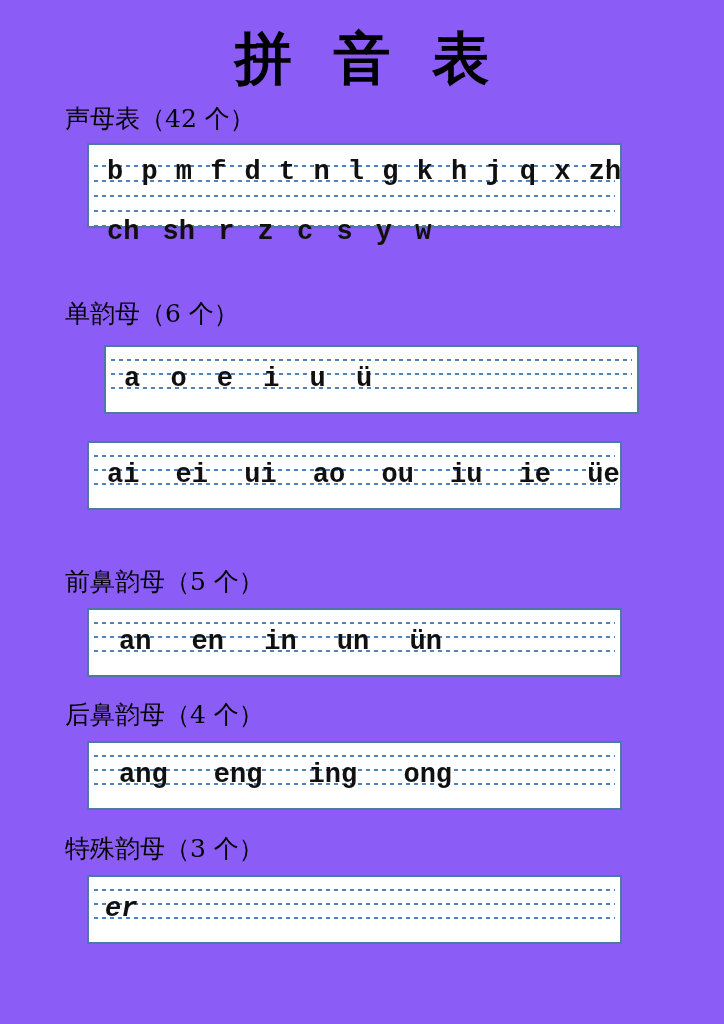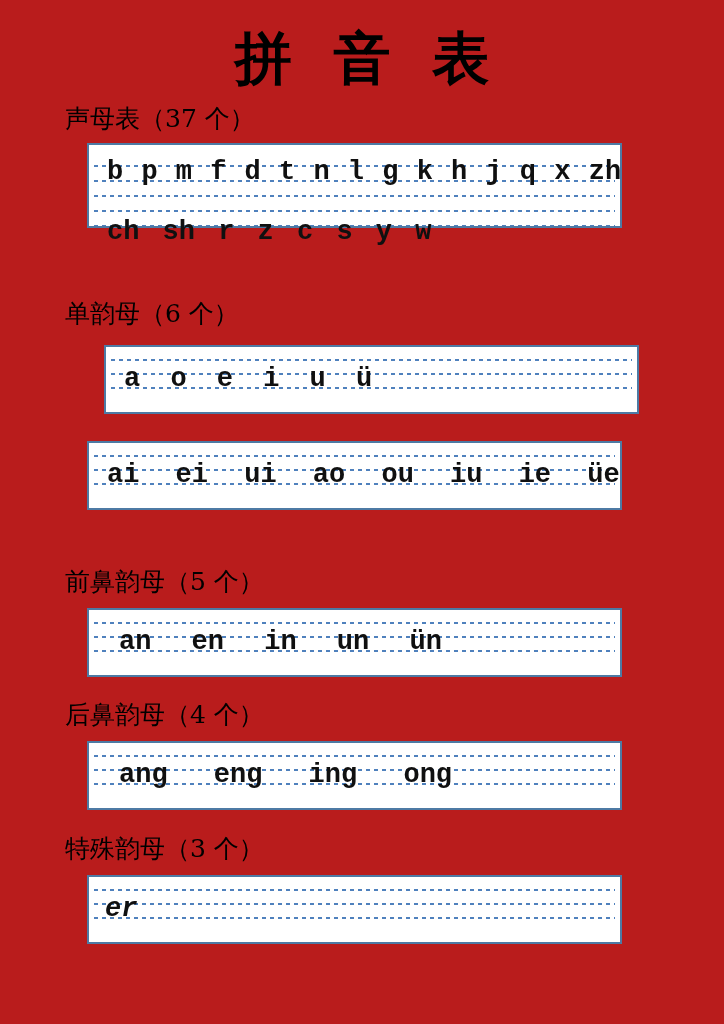--- a/index.html
+++ b/index.html
@@ -1,19 +1,19 @@
 <!DOCTYPE html>
 <html><head>
 <meta charset="utf-8">
 <style>
   html,body{margin:0;padding:0;background:#ffffff;}
   .page{
     position:relative;
     width:724px;height:1024px;
-    background:#b91c1c;
+    background:#8b5cf6;
     font-family:"DejaVu Serif","Liberation Serif",serif;
     overflow:hidden;
   }
   .title{
     position:absolute;top:18px;left:0;width:100%;
     margin:0;text-align:center;
     font-size:57px;line-height:80px;font-weight:600;
     word-spacing:22px;color:#000;
   }
   .sec{position:absolute;left:65px;}
@@ -69,21 +69,21 @@
   .box-1row .row.ws-special{left:16px;font-style:italic;}
 </style>
 </head>
 <body>
 
 <div class="page">
 
   <h1 class="title">拼 音 表</h1>
 
   <section class="sec s1">
-    <div class="label">声母表（37 个）</div>
+    <div class="label">声母表（42 个）</div>
     <div class="box box-2row">
       <span class="row r1 ws-initials-1">b p m f d t n l g k h j q x zh</span>
       <span class="row r2 ws-initials-2">ch sh r z c s y w</span>
     </div>
   </section>
 
   <section class="sec s2">
     <div class="label">单韵母（6 个）</div>
     <div class="box box-1row">
       <span class="row ws-simple">a o e i u ü</span>

